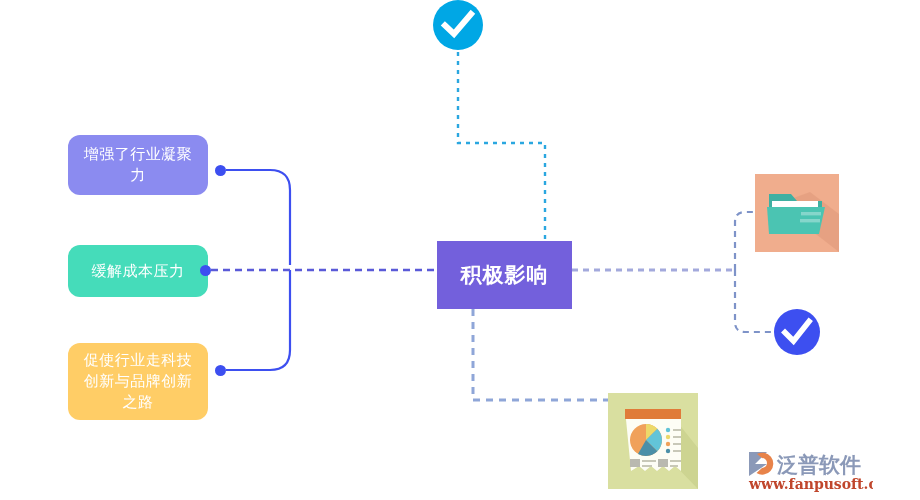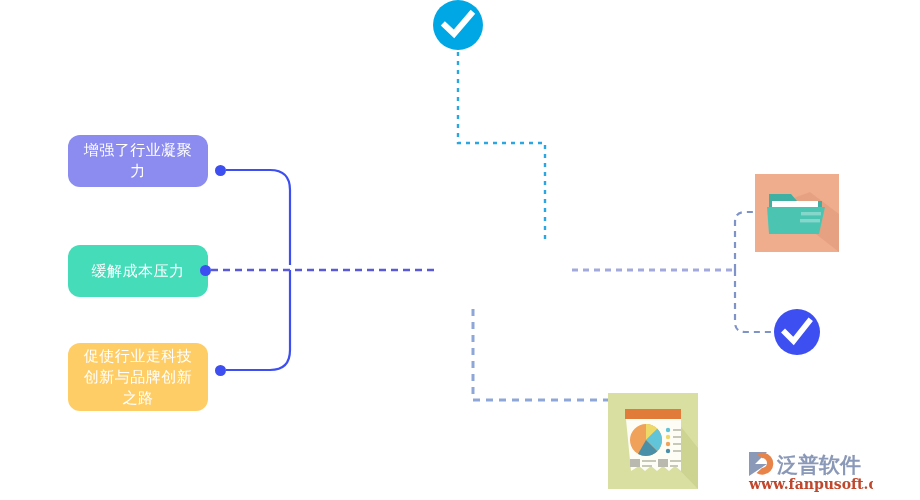--- a/index.html
+++ b/index.html
@@ -20,23 +20,23 @@
     color:#ffffff;
     display:flex;align-items:center;justify-content:center;
     text-align:center;
     font-size:15px;
     line-height:21px;
     font-weight:400;
     letter-spacing:.5px;
     box-sizing:border-box;
     padding:4px 10px;
   }
-  #leaf0{left:68px;top:135px;width:140px;height:52px;background:#8b8bf0;}
+  #leaf0{left:68px;top:135px;width:140px;height:60px;background:#8b8bf0;}
   #leaf1{left:68px;top:245px;width:140px;height:52px;background:#45dcba;align-items:center;}
-  #leaf2{left:68px;top:343px;width:140px;height:68px;background:#ffcd66;}
+  #leaf2{left:68px;top:343px;width:140px;height:77px;background:#ffcd66;}
 
   
   #center-node{
     position:absolute;left:437px;top:241px;width:135px;height:68px;
     background:#7360dc;color:#ffffff;
     display:flex;align-items:center;justify-content:center;
     font-size:21px;font-weight:bold;letter-spacing:1px;
   }
 
   
@@ -88,20 +88,23 @@
     <span>缓解成本压力</span>
   </div>
   <div class="leaf" id="leaf2">
     <span>促使行业走科技创新与品牌创新之路</span>
   </div>
 
   <div class="dot" id="dot0"></div>
   <div class="dot" id="dot1"></div>
   <div class="dot" id="dot2"></div>
 
+  <div id="center-node">
+    <span>积极影响</span>
+  </div>
 
   <div class="icon-wrap" id="check-top">
     <svg viewBox="0 0 50 50" width="50" height="50">
       <circle cx="25" cy="25" r="25" fill="#00a7e5"></circle>
       <path d="M12 25.5 L21 34 L38 14" fill="none" stroke="#ffffff" stroke-width="6" stroke-linecap="square" stroke-linejoin="miter"></path>
     </svg>
   </div>
 
   <div class="icon-wrap" id="folder-icon">
     <svg viewBox="0 0 84 78" width="84" height="78">

